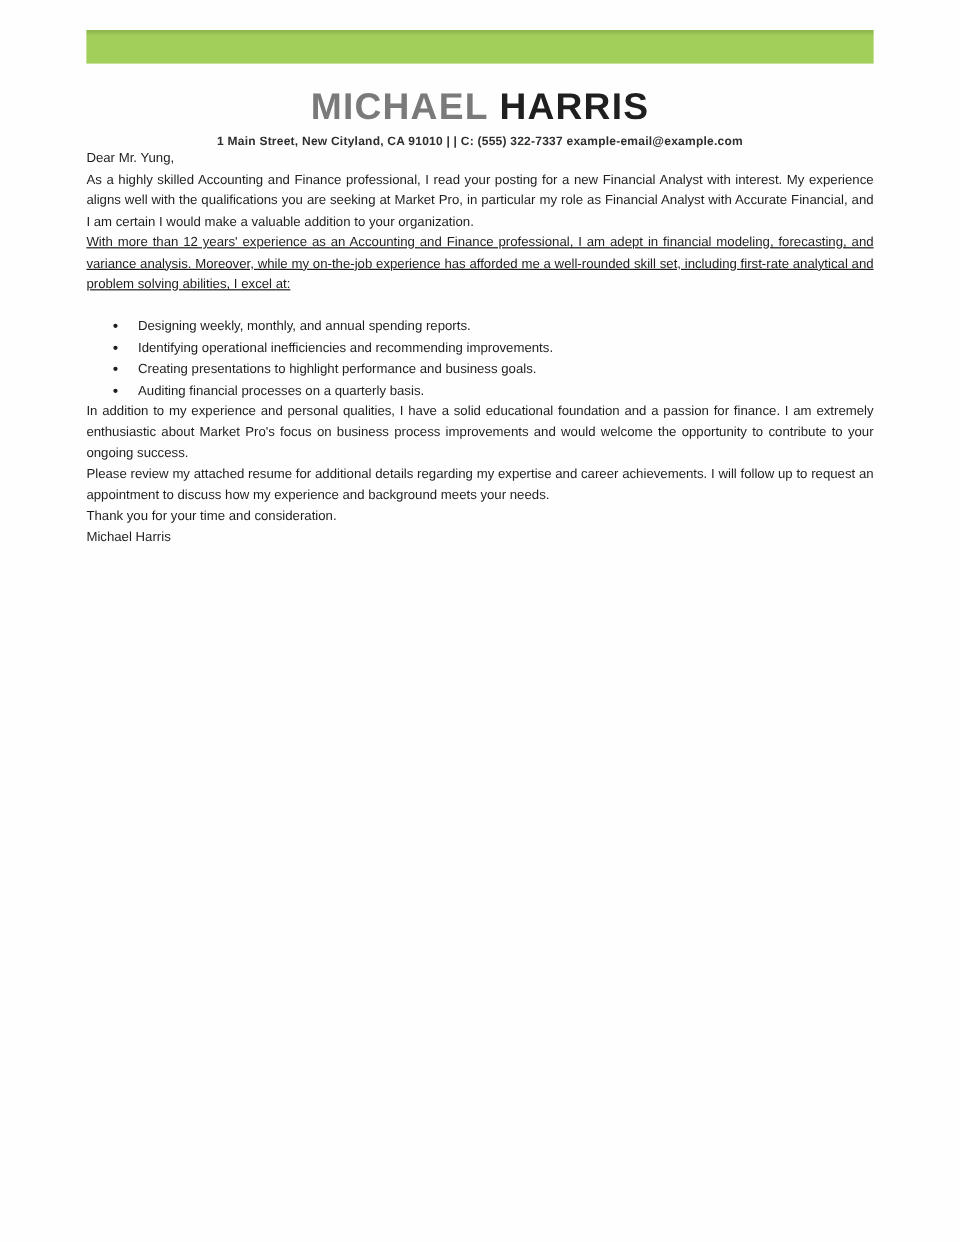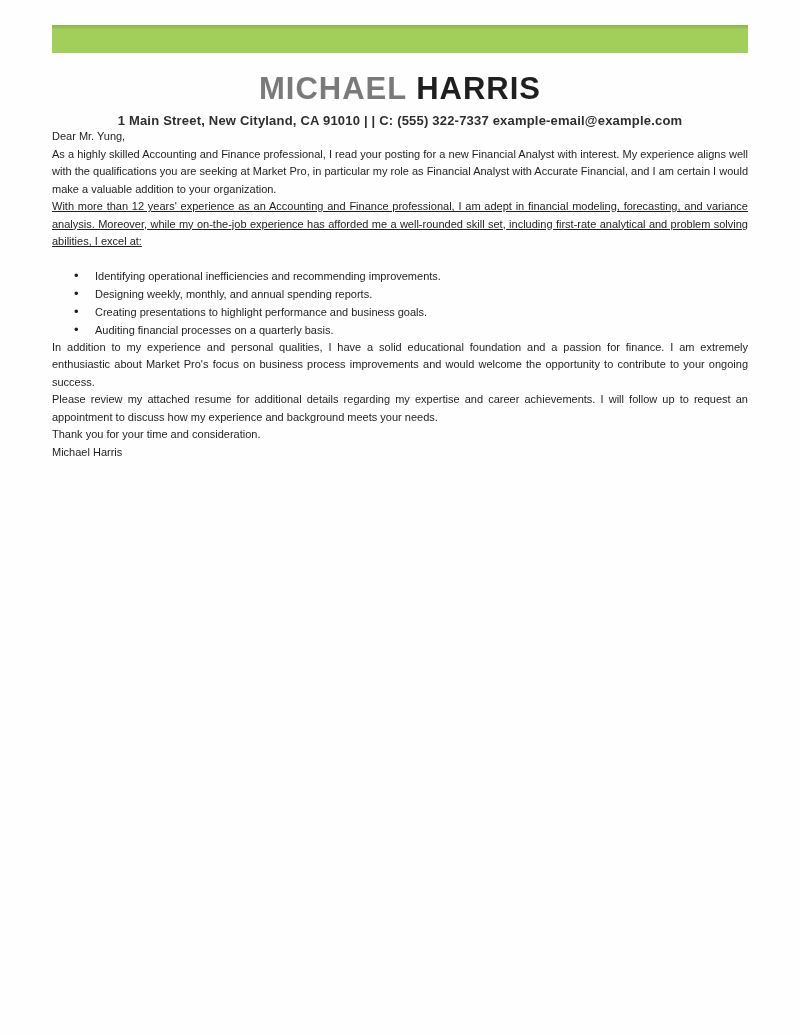--- a/index.html
+++ b/index.html
@@ -9,37 +9,37 @@
     --name-last:#1f1f1f;
     --text:#1e1e1e;
   }
   *{box-sizing:border-box;}
   html,body{margin:0;padding:0;}
   body{
     width:800px;height:1035px;background:#ffffff;
     font-family:"Liberation Sans","DejaVu Sans",sans-serif;
   }
   .page{
-    width:800px;height:1035px;padding:0 52px;background:#fefefe;
+    width:800px;height:1035px;padding:0 72px;background:#fefefe;
     overflow:hidden;
   }
   .accent-bar{
     height:28px;margin-top:25px;
     background:linear-gradient(to bottom, var(--accent-edge) 0, var(--accent) 5px);
   }
   .name{
     margin:18px 0 0;text-align:center;
     font-size:31px;font-weight:700;letter-spacing:1px;line-height:36px;
     white-space:nowrap;
   }
   .name .first{color:var(--name-first);margin-right:9px;}
   .name .last{color:var(--name-last);}
   .contact{
     margin-top:6px;text-align:center;font-weight:700;
-    font-size:13px;color:#2e2e2e;letter-spacing:0.2px;
+    font-size:10px;color:#2e2e2e;letter-spacing:0.2px;
   }
   .letter{font-size:11px;line-height:17.5px;color:var(--text);}
   .letter p{margin:0;}
   .justify{text-align:justify;}
   .salutation{margin-top:11px;}
   .para-1{margin-top:10px;}
   .para-2{margin-top:15px;text-decoration:underline;}
   ul.bullets{
     list-style:none;margin:16px 0 0;padding:0;
   }
@@ -69,22 +69,22 @@
 
   <div class="letter">
 
     <p class="salutation">Dear Mr. Yung,</p>
 
     <p class="para-1 justify">As a highly skilled Accounting and Finance professional, I read your posting for a new Financial Analyst with interest. My experience aligns well with the qualifications you are seeking at Market Pro, in particular my role as Financial Analyst with Accurate Financial, and I am certain I would make a valuable addition to your organization.</p>
 
     <p class="para-2 justify">With more than 12 years' experience as an Accounting and Finance professional, I am adept in financial modeling, forecasting, and variance analysis. Moreover, while my on-the-job experience has afforded me a well-rounded skill set, including first-rate analytical and problem solving abilities, I excel at:</p>
 
     <ul class="bullets">
+      <li>Designing weekly, monthly, and annual spending reports.</li>
       <li>Identifying operational inefficiencies and recommending improvements.</li>
-      <li>Designing weekly, monthly, and annual spending reports.</li>
       <li>Creating presentations to highlight performance and business goals.</li>
       <li>Auditing financial processes on a quarterly basis.</li>
     </ul>
 
     <p class="para-3 justify">In addition to my experience and personal qualities, I have a solid educational foundation and a passion for finance. I am extremely enthusiastic about Market Pro's focus on business process improvements and would welcome the opportunity to contribute to your ongoing success.</p>
 
     <p class="para-4 justify">Please review my attached resume for additional details regarding my expertise and career achievements. I will follow up to request an appointment to discuss how my experience and background meets your needs.</p>
 
     <p class="thanks">Thank you for your time and consideration.</p>
 

